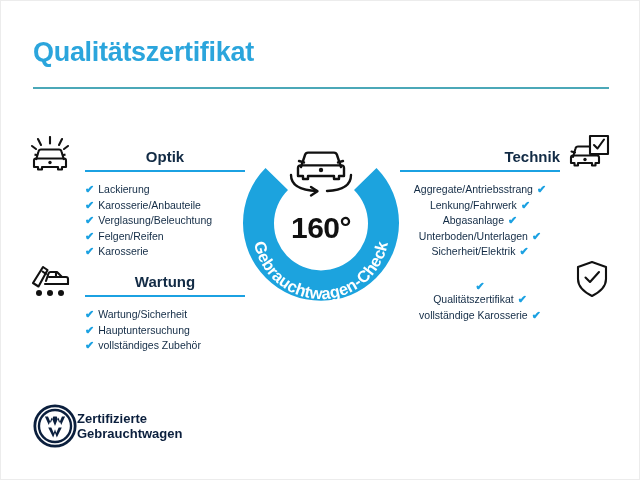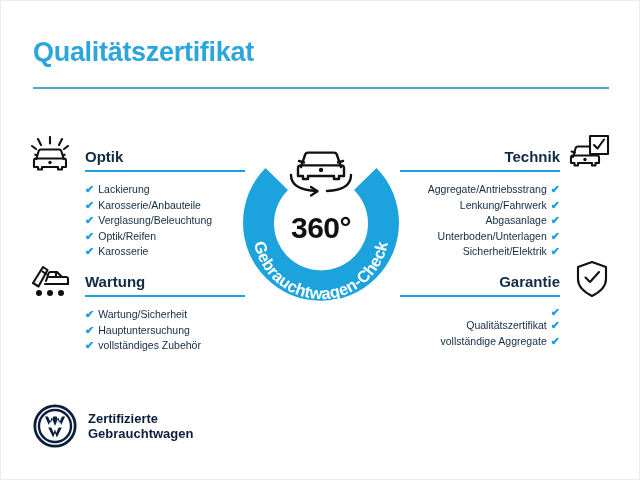--- a/index.html
+++ b/index.html
@@ -44,25 +44,25 @@
     line-height:15.5px;
     white-space:nowrap;
     display:flex;align-items:center;gap:4px;
   }
   .check{
     color:#1BA1E2;font-size:11px;font-weight:bold;line-height:1;
     display:inline-block;
   }
 
   
-  .left .sec-title{text-align:left;}
+  .left .sec-title{text-align:center;}
   .left .item{justify-content:flex-start;}
   
   .right .sec-title{text-align:right;}
-  .right .item{justify-content:flex-end;}
+  .right .item{justify-content:center;}
 
   .sec-icon{
     position:absolute;
     width:46px;height:40px;
     display:flex;align-items:center;justify-content:center;
   }
 
   
   #sec-optik{left:84px;top:146px;width:160px;}
   #icon-optik{left:26px;top:134px;}
@@ -77,21 +77,21 @@
   #badge{position:absolute;left:222px;top:124px;width:196px;height:196px;}
   #badge svg{display:block;}
   .badge-360{
     position:absolute;left:0;top:86px;width:196px;
     text-align:center;
     font-size:30px;font-weight:bold;color:#111111;
     letter-spacing:-0.5px;
   }
 
   
-  #footer{position:absolute;left:32px;top:403px;display:flex;align-items:center;gap:11px;}
+  #footer{position:absolute;left:32px;top:403px;display:flex;align-items:center;}
   .vw-mark{width:44px;height:44px;}
   .vw-text{
     font-size:13px;font-weight:bold;color:#0B1F3D;
     line-height:15.5px;white-space:nowrap;
   }
 </style>
 </head>
 <body>
 
 <div id="page">
@@ -130,21 +130,21 @@
       <div class="item">
         <span class="check">✔</span>
         <span>Karosserie/Anbauteile</span>
       </div>
       <div class="item">
         <span class="check">✔</span>
         <span>Verglasung/Beleuchtung</span>
       </div>
       <div class="item">
         <span class="check">✔</span>
-        <span>Optik/Reifen</span>
+        <span>Felgen/Reifen</span>
       </div>
       <div class="item">
         <span class="check">✔</span>
         <span>Karosserie</span>
       </div>
     </div>
   </div>
 
   <div class="sec-icon" id="icon-wartung">
     <svg width="42" height="38" viewBox="0 0 42 38">
@@ -225,34 +225,30 @@
 
   <div class="sec-icon" id="icon-garantie">
     <svg width="36" height="40" viewBox="0 0 36 40">
       <g stroke="#111" stroke-width="2.1" fill="none" stroke-linejoin="round" stroke-linecap="round">
         <path d="M18 3 L32 8 L32 20 Q32 30 18 37 Q4 30 4 20 L4 8 Z"></path>
         <polyline points="11.5,18.5 16,23 25,13"></polyline>
       </g>
     </svg>
   </div>
   <div class="section right" id="sec-garantie">
-    <div class="sec-head">
-      <div class="sec-title">Garantie</div>
-      <div class="sec-rule"></div>
-    </div>
     <div class="items">
       <div class="item">
         <span class="check">✔</span>
       </div>
       <div class="item">
         <span>Qualitätszertifikat</span>
         <span class="check">✔</span>
       </div>
       <div class="item">
-        <span>vollständige Aggregate</span>
+        <span>vollständige Karosserie</span>
         <span class="check">✔</span>
       </div>
     </div>
   </div>
 
   <div id="badge">
     <svg width="196" height="196" viewBox="0 0 196 196">
       <defs>
         <path id="ringpath" d="M 30 106 A 68 68 0 1 0 166 106"></path>
       </defs>
@@ -269,21 +265,21 @@
           <path d="M-23 5 Q-23 2.4 -20.3 2.4 L20.3 2.4 Q23 2.4 23 5 L23 13 L18 13 L18 16 L13 16 L13 13 L-13 13 L-13 16 L-18 16 L-18 13 L-23 13 Z"></path>
           <line x1="-22" y1="-2" x2="-17" y2="-0.6"></line>
           <line x1="22" y1="-2" x2="17" y2="-0.6"></line>
           <path d="M-30 12 Q-30 27 -4 28"></path>
           <path d="M30 12 Q30 27 6 28"></path>
           <polyline points="-10,24 -3.5,28.2 -10,32.4"></polyline>
         </g>
         <circle cx="0" cy="7" r="2.2" fill="#111"></circle>
       </g>
     </svg>
-    <div class="badge-360">360°</div>
+    <div class="badge-360">160°</div>
   </div>
 
   <div id="footer">
     <svg class="vw-mark" viewBox="0 0 48 48">
       <circle cx="24" cy="24" r="22" fill="none" stroke="#0B1F3D" stroke-width="3"></circle>
       <circle cx="24" cy="24" r="17.5" fill="none" stroke="#0B1F3D" stroke-width="2.6"></circle>
       <path d="M13 13.5 L17.2 23 L20.3 14.8 L24 24 L27.7 14.8 L30.8 23 L35 13.5
                L31.6 13.5 L28.6 20.8 L25.9 13.5 L22.1 13.5 L19.4 20.8 L16.4 13.5 Z" fill="#0B1F3D"></path>
       <path d="M16.6 25.5 L22 36.5 L24 31.4 L26 36.5 L31.4 25.5 L28 25.5 L25.4 31.6 L24 27.6 L22.6 31.6 L20 25.5 Z" fill="#0B1F3D"></path>
     </svg>

